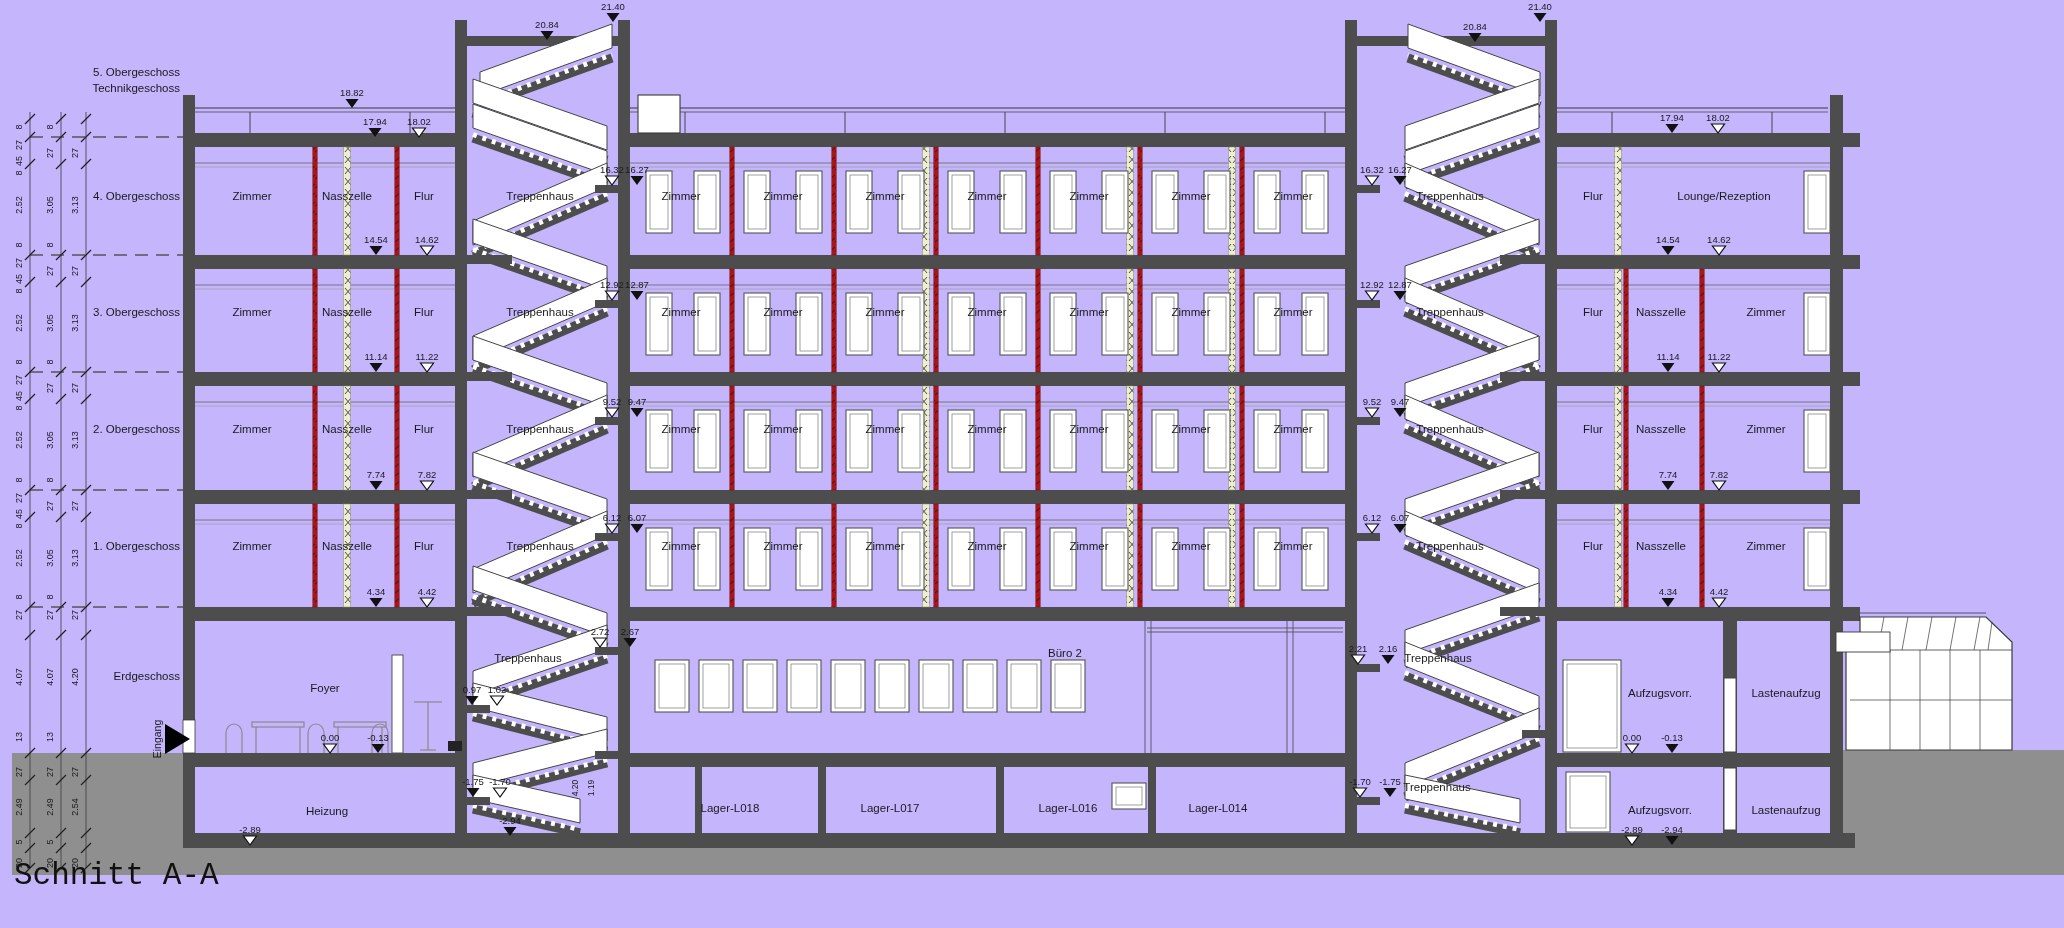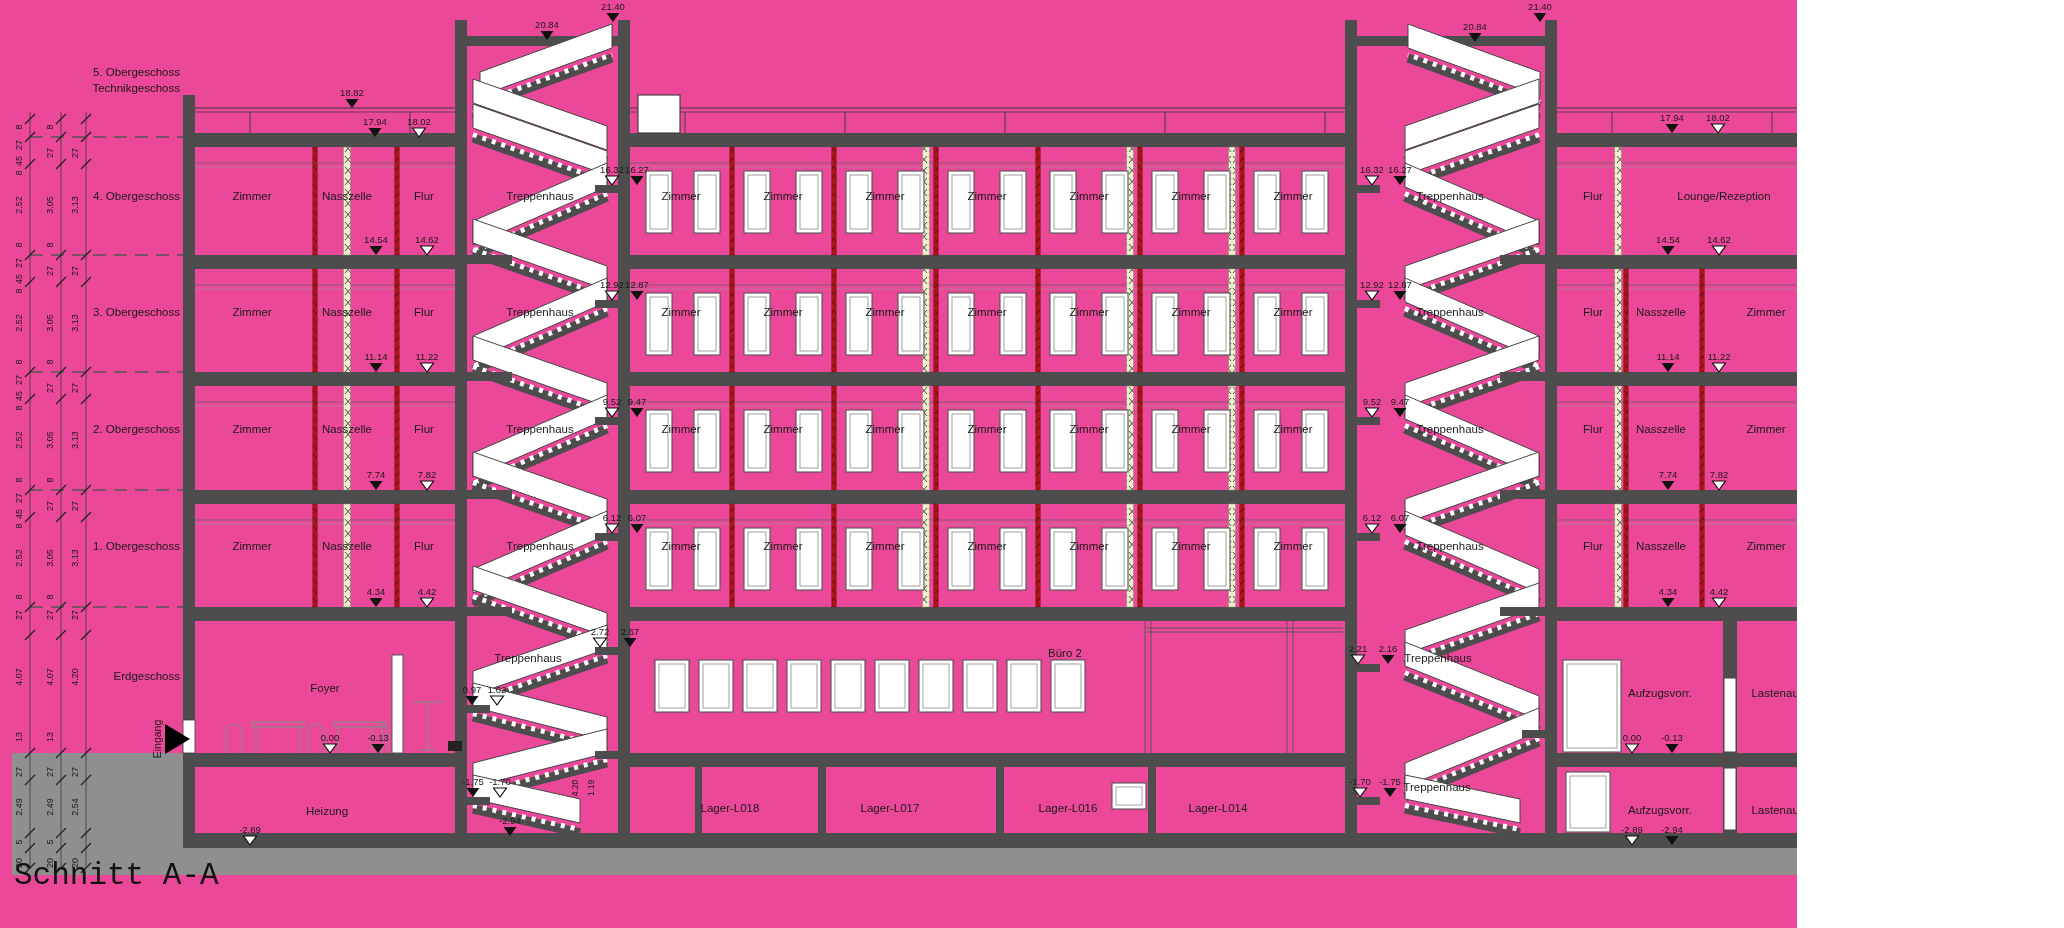--- a/index.html
+++ b/index.html
@@ -1,16 +1,16 @@
 <!DOCTYPE html>
 <html><head>
 <meta charset="utf-8">
 <style>
   html,body{margin:0;padding:0;background:#fff;}
-  .stage{position:relative;width:1797px;height:928px;background:#ec4899;overflow:hidden;
+  .stage{position:relative;width:2064px;height:928px;background:#c4b5fd;overflow:hidden;
          font-family:"Liberation Sans",sans-serif;}
   svg{position:absolute;left:0;top:0;}
   svg text{font-family:"Liberation Sans","DejaVu Sans",sans-serif;fill:#1a1a1a;}
   .title{position:absolute;left:14px;top:858px;font-size:31px;color:#111;
          font-family:Liberation Mono, monospace;}
 </style>
 </head>
 <body>
 
 <div class="stage">

